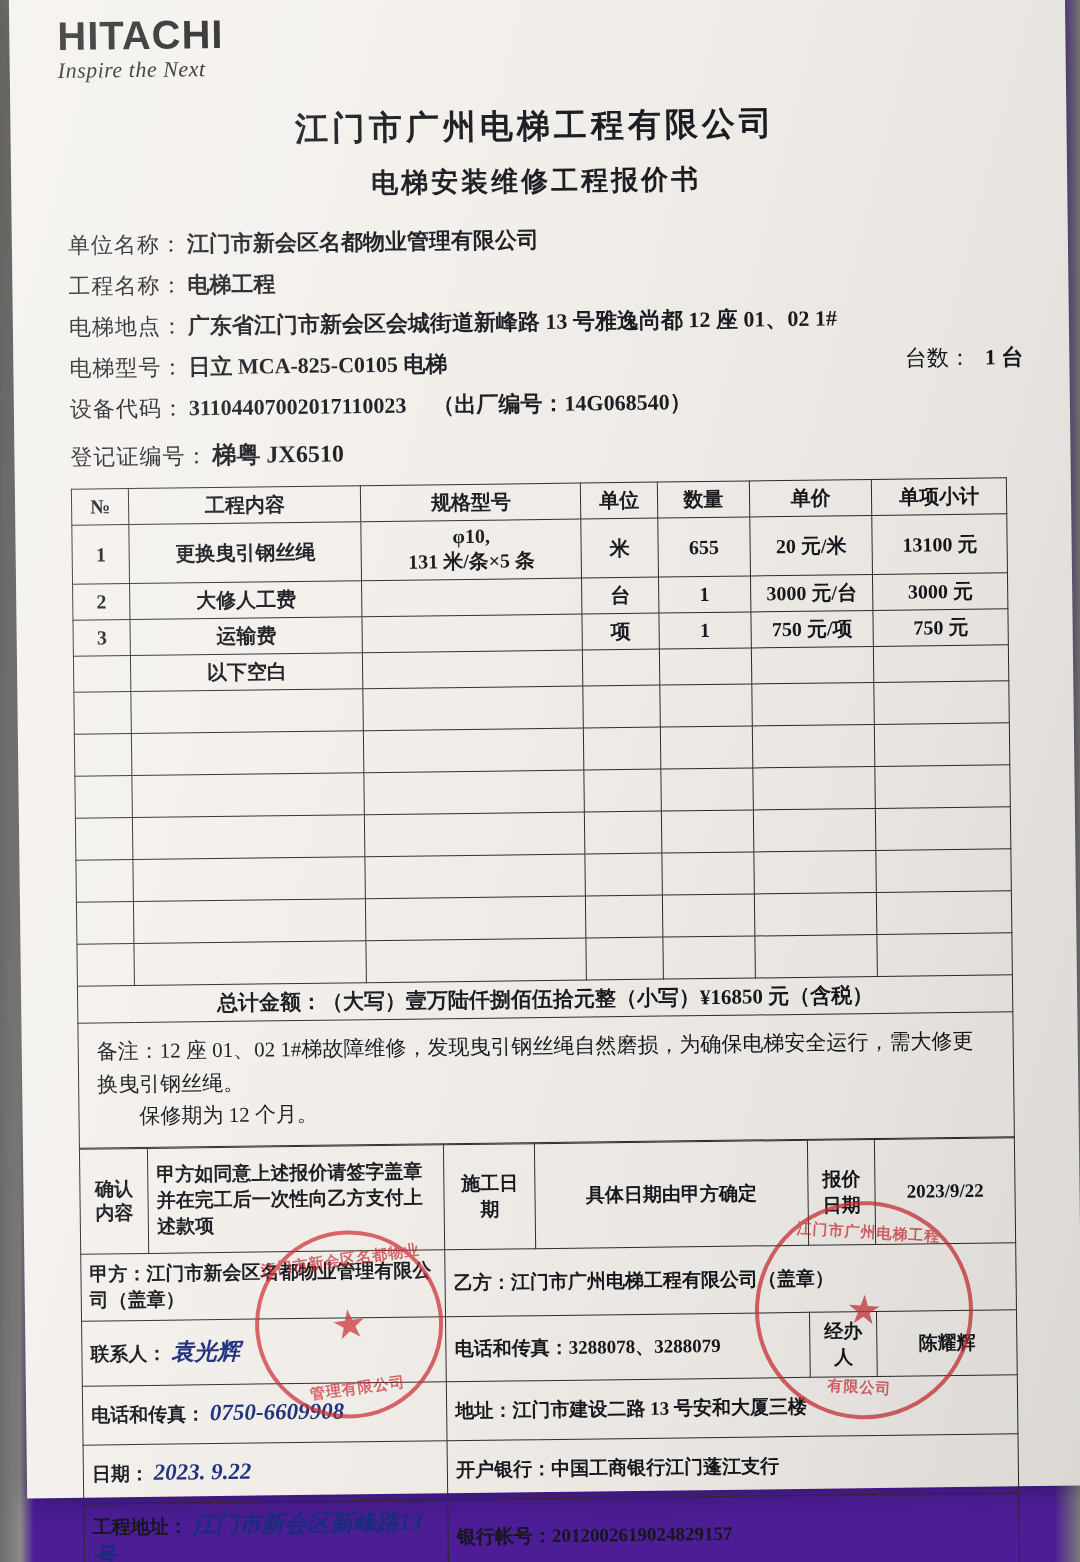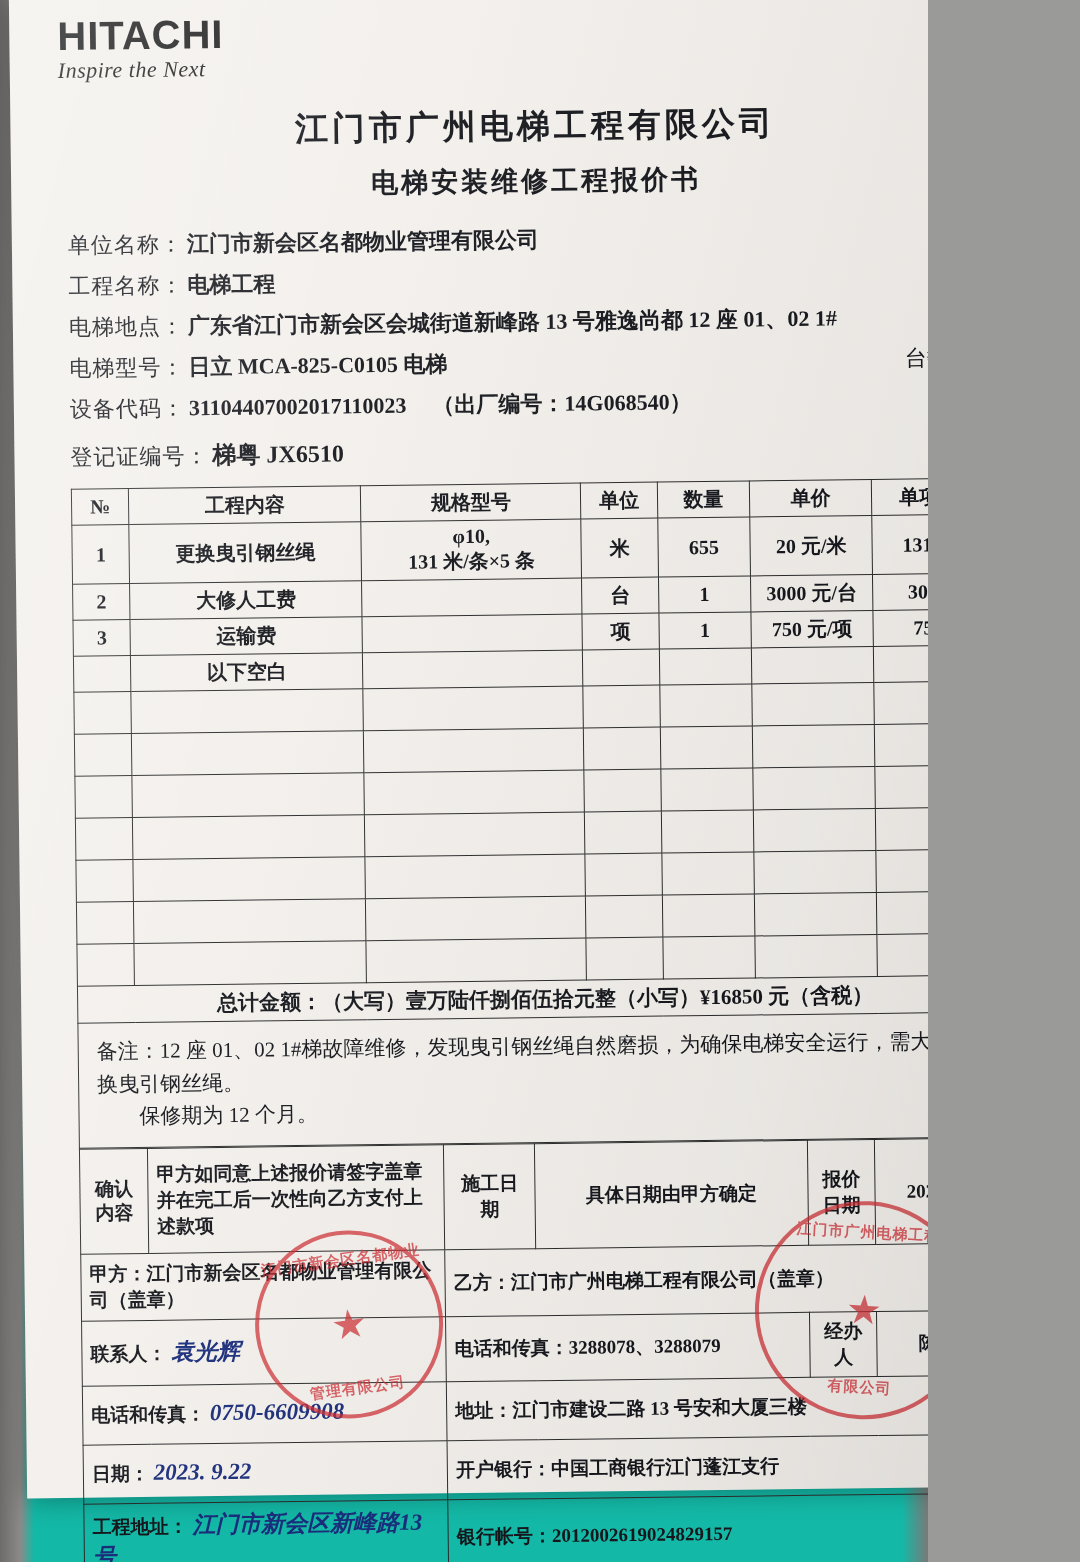--- a/index.html
+++ b/index.html
@@ -2,24 +2,24 @@
 <html><head>
 <meta charset="utf-8">
 <style>
   html, body {
     margin: 0;
     padding: 0;
     background: #9a9a98;
   }
   .page {
     position: relative;
-    width: 928px;
+    width: 1080px;
     height: 1562px;
     overflow: hidden;
-    background: #14b8a6;
+    background: #4c1d95;
     font-family: "Liberation Serif", serif;
   }
   
   .paper {
     position: absolute;
     left: 18px;
     top: -8px;
     width: 1056px;
     height: 1500px;
     background: #f3f0ec;

